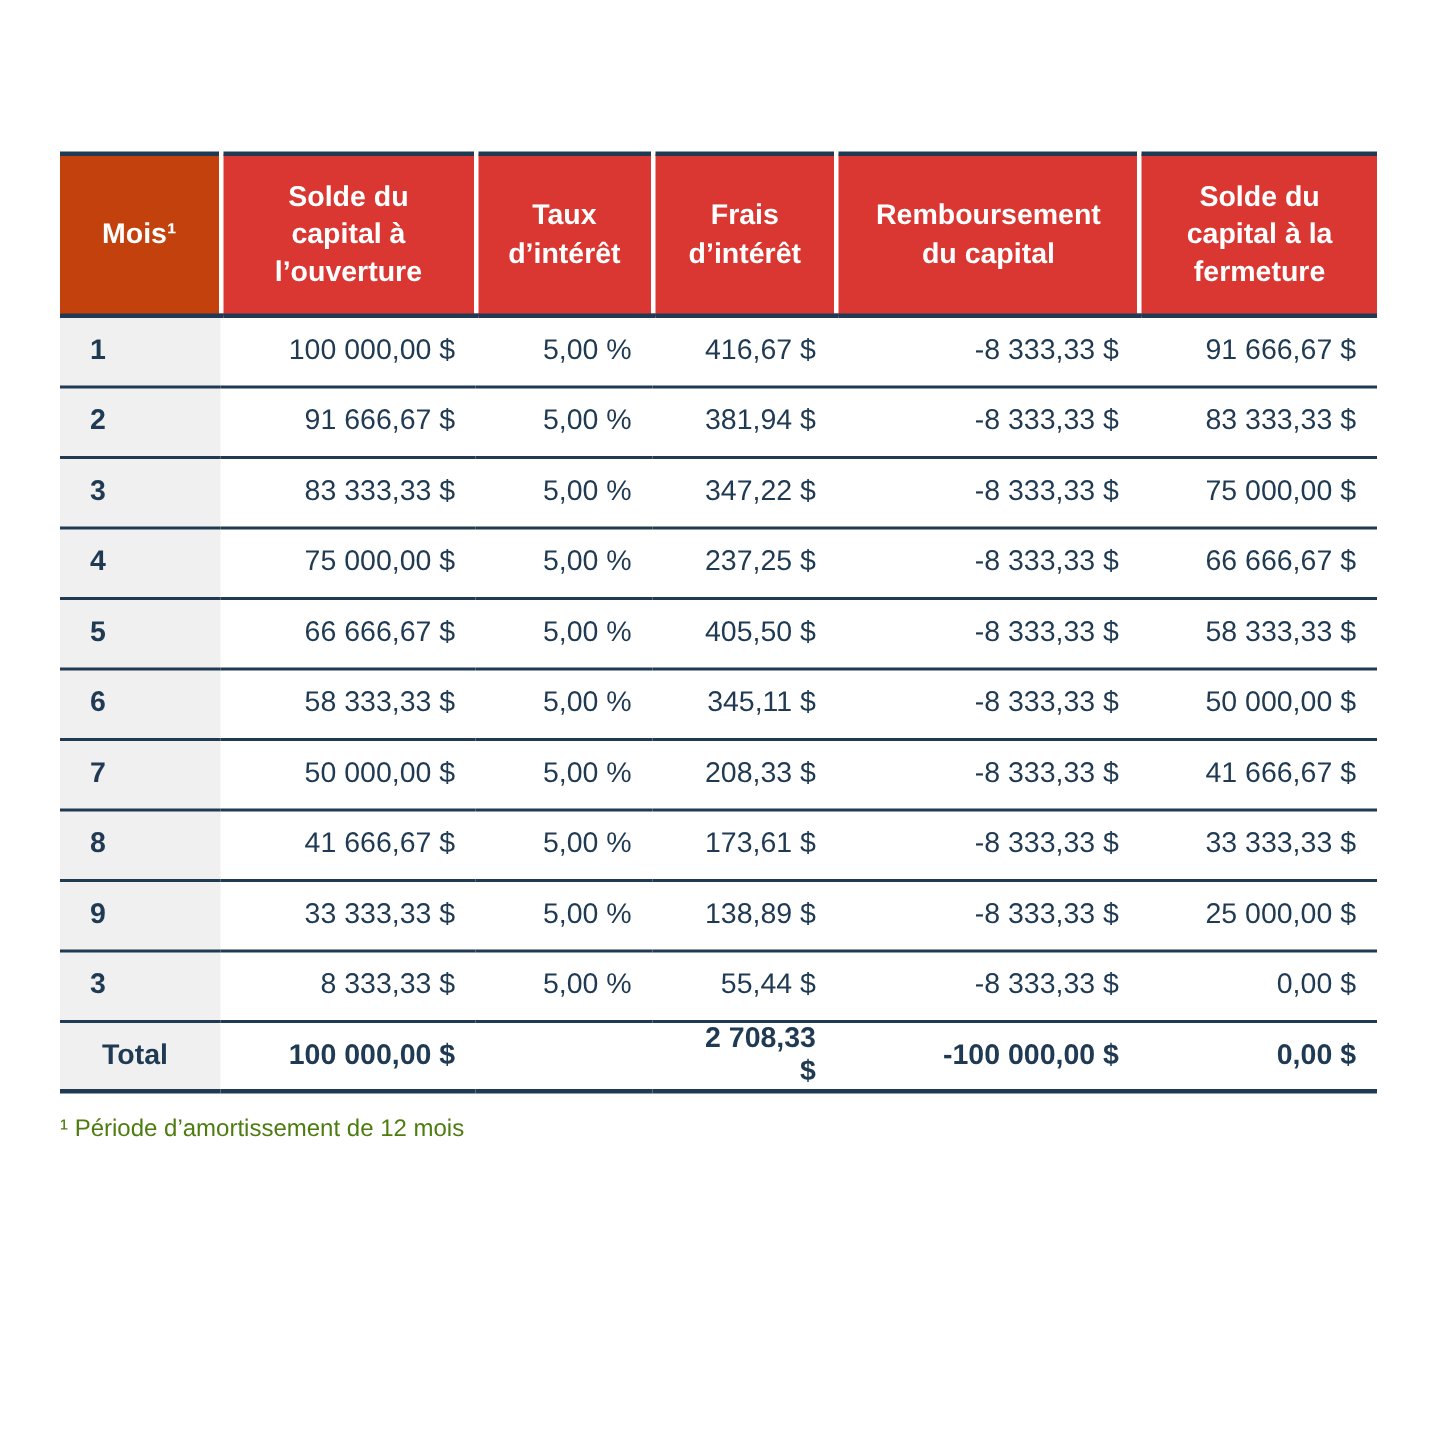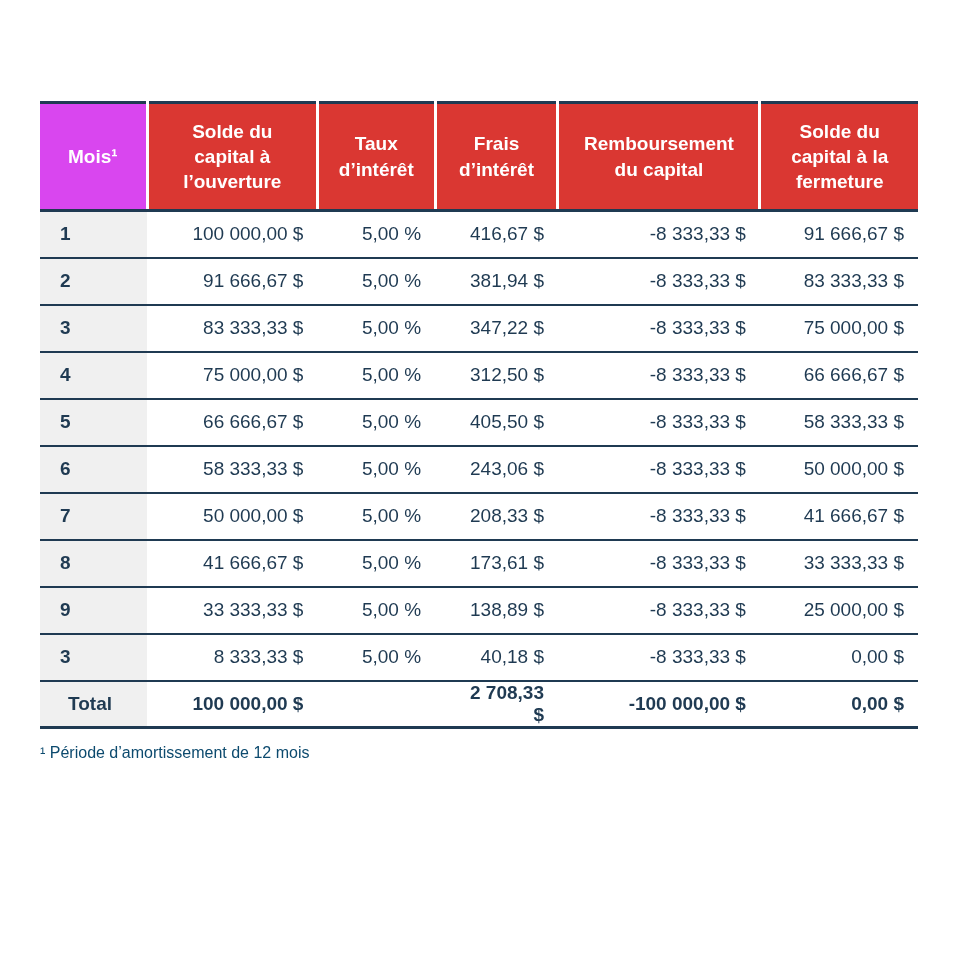--- a/index.html
+++ b/index.html
@@ -36,21 +36,21 @@
     font-size: 19px;
     line-height: 1.32;
     text-align: center;
     vertical-align: middle;
     height: 108px;
     white-space: pre-line;
     border-bottom: 3px solid #1F3A52;
     padding: 0 4px;
   }
   thead th:first-child {
-    background: #d946ef;
+    background: #c2410c;
   }
   thead th + th {
     border-left: 3px solid #ffffff;
   }
 
   tbody td {
     font-size: 19px;
     height: 47px;
     border-bottom: 2px solid #1F3A52;
     text-align: right;
@@ -65,21 +65,21 @@
   }
   tbody tr.total-row td {
     font-weight: bold;
     height: 44px;
     border-bottom: 3px solid #1F3A52;
     padding-left: 28px;
   }
   .footnote {
     margin-top: 15px;
     font-size: 16px;
-    color: #0c4a6e;
+    color: #4d7c0f;
   }
 </style>
 </head>
 <body>
 
 <div class="table-wrap">
   <table>
     <colgroup>
       <col class="c-month">
         <col class="c-open">
@@ -127,37 +127,37 @@
         <td>83 333,33 $</td>
         <td>5,00 %</td>
         <td>347,22 $</td>
         <td>-8 333,33 $</td>
         <td>75 000,00 $</td>
       </tr>
       <tr>
         <td>4</td>
         <td>75 000,00 $</td>
         <td>5,00 %</td>
-        <td>312,50 $</td>
+        <td>237,25 $</td>
         <td>-8 333,33 $</td>
         <td>66 666,67 $</td>
       </tr>
       <tr>
         <td>5</td>
         <td>66 666,67 $</td>
         <td>5,00 %</td>
         <td>405,50 $</td>
         <td>-8 333,33 $</td>
         <td>58 333,33 $</td>
       </tr>
       <tr>
         <td>6</td>
         <td>58 333,33 $</td>
         <td>5,00 %</td>
-        <td>243,06 $</td>
+        <td>345,11 $</td>
         <td>-8 333,33 $</td>
         <td>50 000,00 $</td>
       </tr>
       <tr>
         <td>7</td>
         <td>50 000,00 $</td>
         <td>5,00 %</td>
         <td>208,33 $</td>
         <td>-8 333,33 $</td>
         <td>41 666,67 $</td>
@@ -175,21 +175,21 @@
         <td>33 333,33 $</td>
         <td>5,00 %</td>
         <td>138,89 $</td>
         <td>-8 333,33 $</td>
         <td>25 000,00 $</td>
       </tr>
       <tr>
         <td>3</td>
         <td>8 333,33 $</td>
         <td>5,00 %</td>
-        <td>40,18 $</td>
+        <td>55,44 $</td>
         <td>-8 333,33 $</td>
         <td>0,00 $</td>
       </tr>
       <tr class="total-row">
         <td>Total</td>
         <td>100 000,00 $</td>
         <td></td>
         <td>2 708,33 $</td>
         <td>-100 000,00 $</td>
         <td>0,00 $</td>

